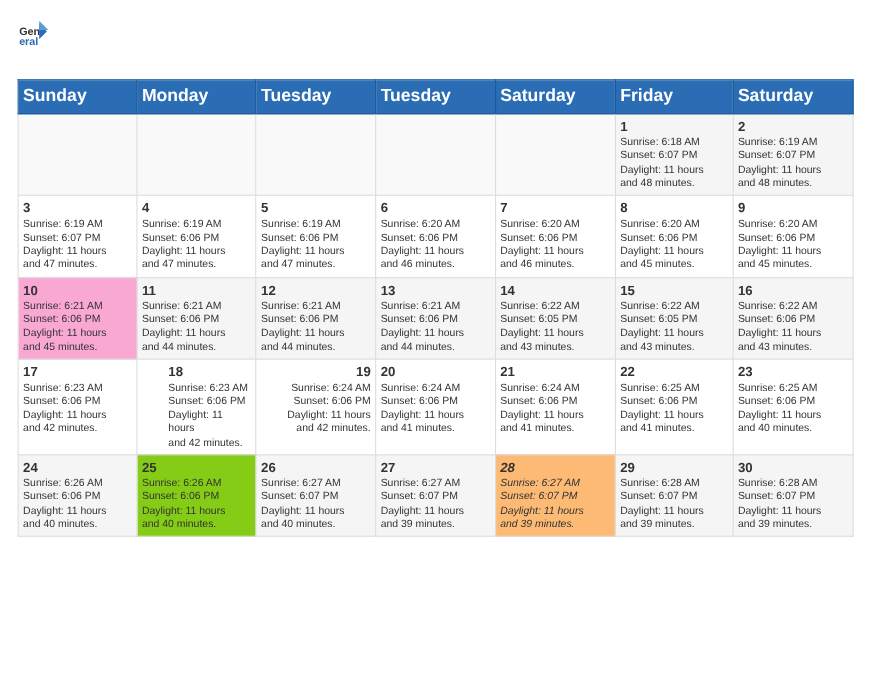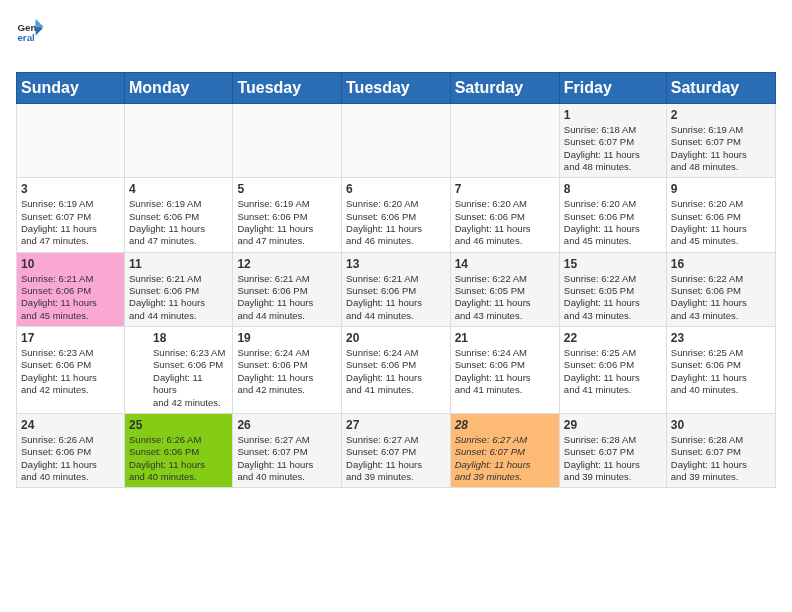--- a/index.html
+++ b/index.html
@@ -247,21 +247,21 @@
 Daylight: 11 hours
 and 42 minutes.</div>
         </td>
         <td style="background: rgb(255, 255, 255); padding-left: 28px;">
           <span class="day-number">18</span>
           <div class="day-info" style="white-space: pre-line;">Sunrise: 6:23 AM
 Sunset: 6:06 PM
 Daylight: 11 hours
 and 42 minutes.</div>
         </td>
-        <td style="background: rgb(255, 255, 255);">
+        <td style="background: rgb(255, 255, 255); text-align: right;">
           <span class="day-number">19</span>
           <div class="day-info" style="white-space: pre-line;">Sunrise: 6:24 AM
 Sunset: 6:06 PM
 Daylight: 11 hours
 and 42 minutes.</div>
         </td>
         <td style="background: rgb(255, 255, 255);">
           <span class="day-number">20</span>
           <div class="day-info" style="white-space: pre-line;">Sunrise: 6:24 AM
 Sunset: 6:06 PM

